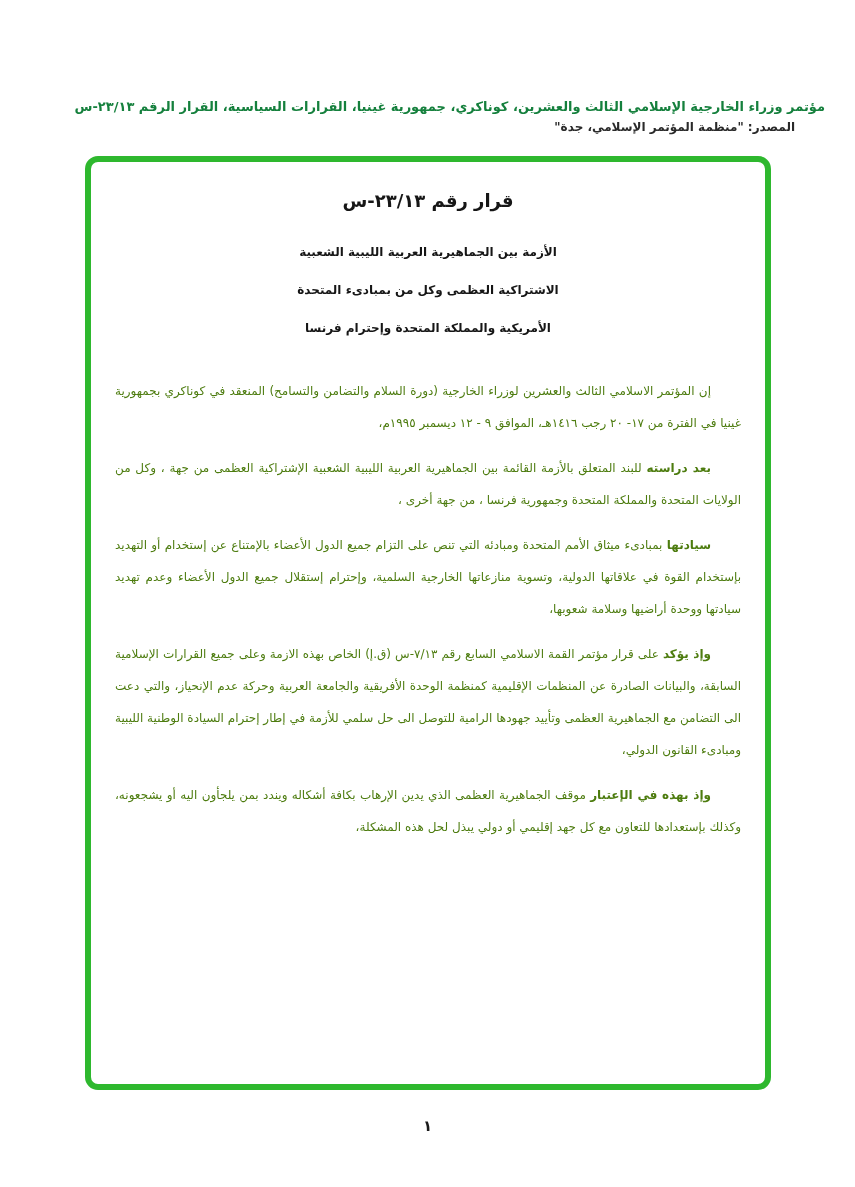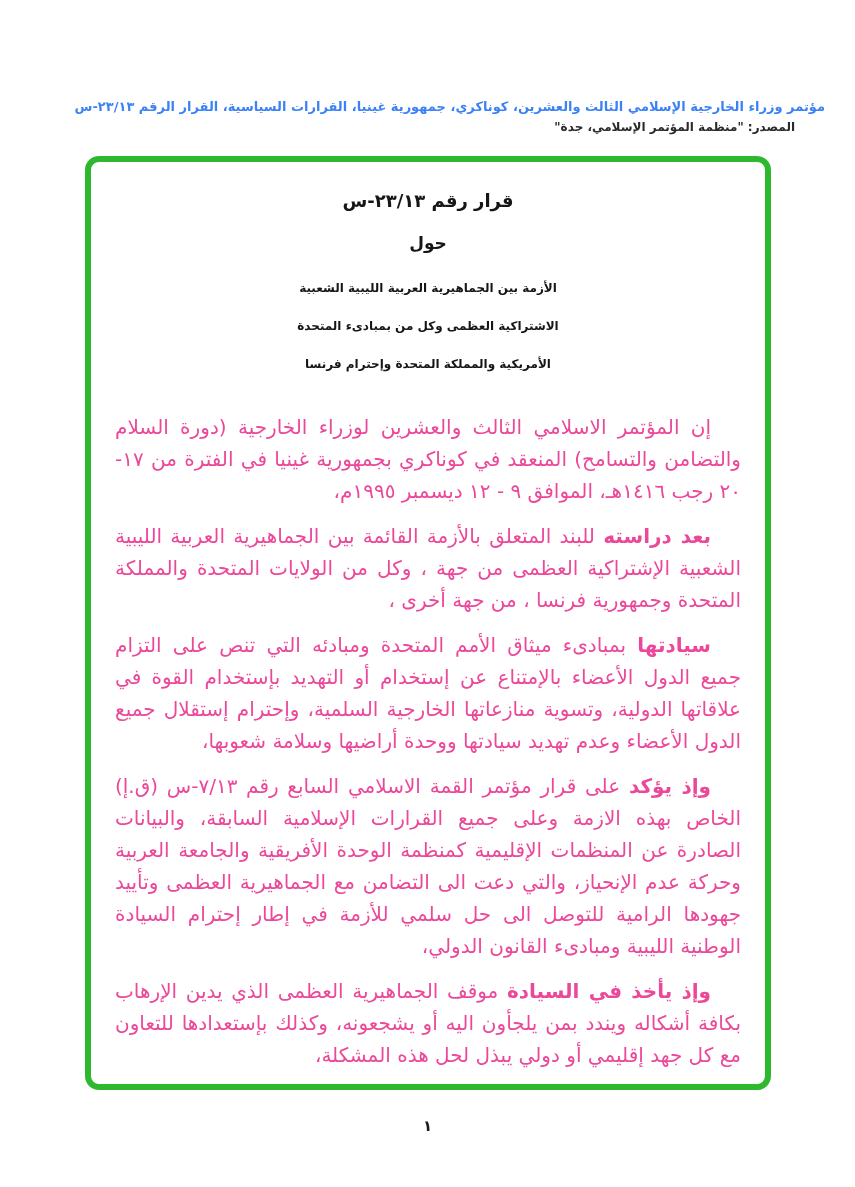--- a/index.html
+++ b/index.html
@@ -22,21 +22,21 @@
     position: absolute;
     top: 97px;
     right: 30px;
     left: 28px;
     text-align: right;
     line-height: 1.6;
   }
   .header-line1 {
     font-size: 13px;
     font-weight: bold;
-    color: #3b82f6;
+    color: #15803d;
     white-space: nowrap;
   }
   .header-line2 {
     font-size: 12px;
     font-weight: bold;
     color: #2a2a2a;
     padding-right: 30px;
   }
   
   .green-box {
@@ -63,24 +63,24 @@
     font-weight: bold;
     margin-bottom: 16px;
   }
   .title-line {
     font-size: 12px;
     font-weight: bold;
     line-height: 38px;
   }
   .body-text {
     margin-top: 28px;
-    font-size: 20px;
+    font-size: 12px;
     line-height: 32px;
     text-align: justify;
-    color: #ec4899;
+    color: #4d7c0f;
   }
   .body-text p {
     margin-bottom: 13px;
     text-indent: 30px;
   }
   .lead {
     font-weight: bold;
     letter-spacing: 0.5px;
     margin-top: 26px;
   }
@@ -98,35 +98,34 @@
 </head>
 <body>
 
 <div class="page">
 
   <div class="top-header">
     <div class="header-line1">مؤتمر وزراء الخارجية الإسلامي الثالث والعشرين، كوناكري، جمهورية غينيا، القرارات السياسية، القرار الرقم ٢٣/١٣-س</div>
     <div class="header-line2">المصدر: "منظمة المؤتمر الإسلامي، جدة"</div>
   </div>
 
-  <div class="green-box" style="border-color: rgb(46, 184, 46);">
+  <div class="green-box" style="border-color: rgb(46, 184, 46); border-radius: 13px;">
 
     <div class="title-block">
       <div class="res-number">قرار رقم ٢٣/١٣-س</div>
-      <div class="about">حول</div>
       <div class="title-line">الأزمة بين الجماهيرية العربية الليبية الشعبية</div>
       <div class="title-line">الاشتراكية العظمى وكل من بمبادىء المتحدة</div>
       <div class="title-line">الأمريكية والمملكة المتحدة وإحترام فرنسا</div>
     </div>
 
     <div class="body-text">
       <p><span class="lead"></span> <span>إن المؤتمر الاسلامي الثالث والعشرين لوزراء الخارجية (دورة السلام والتضامن والتسامح) المنعقد في كوناكري بجمهورية غينيا في الفترة من ١٧- ٢٠ رجب ١٤١٦هـ، الموافق ٩ - ١٢ ديسمبر ١٩٩٥م،</span></p>
       <p><span class="lead">بعد دراسته</span> <span>للبند المتعلق بالأزمة القائمة بين الجماهيرية العربية الليبية الشعبية الإشتراكية العظمى من جهة ، وكل من الولايات المتحدة والمملكة المتحدة وجمهورية فرنسا ، من جهة أخرى ،</span></p>
       <p><span class="lead">سيادتها</span> <span>بمبادىء ميثاق الأمم المتحدة ومبادئه التي تنص على التزام جميع الدول الأعضاء بالإمتناع عن إستخدام أو التهديد بإستخدام القوة في علاقاتها الدولية، وتسوية منازعاتها الخارجية السلمية، وإحترام إستقلال جميع الدول الأعضاء وعدم تهديد سيادتها ووحدة أراضيها وسلامة شعوبها،</span></p>
       <p><span class="lead">وإذ يؤكد</span> <span>على قرار مؤتمر القمة الاسلامي السابع رقم ٧/١٣-س (ق.إ) الخاص بهذه الازمة وعلى جميع القرارات الإسلامية السابقة، والبيانات الصادرة عن المنظمات الإقليمية كمنظمة الوحدة الأفريقية والجامعة العربية وحركة عدم الإنحياز، والتي دعت الى التضامن مع الجماهيرية العظمى وتأييد جهودها الرامية للتوصل الى حل سلمي للأزمة في إطار إحترام السيادة الوطنية الليبية ومبادىء القانون الدولي،</span></p>
-      <p><span class="lead">وإذ يأخذ في السيادة</span> <span>موقف الجماهيرية العظمى الذي يدين الإرهاب بكافة أشكاله ويندد بمن يلجأون اليه أو يشجعونه، وكذلك بإستعدادها للتعاون مع كل جهد إقليمي أو دولي يبذل لحل هذه المشكلة،</span></p>
+      <p><span class="lead">وإذ بهذه في الإعتبار</span> <span>موقف الجماهيرية العظمى الذي يدين الإرهاب بكافة أشكاله ويندد بمن يلجأون اليه أو يشجعونه، وكذلك بإستعدادها للتعاون مع كل جهد إقليمي أو دولي يبذل لحل هذه المشكلة،</span></p>
     </div>
 
   </div>
 
   <div class="page-number">١</div>
 
 </div>
 
 </body></html>

